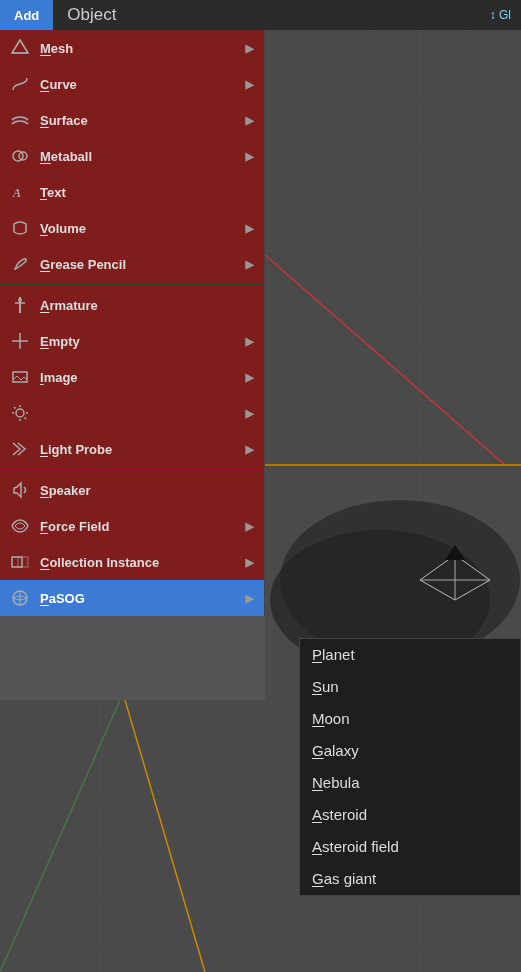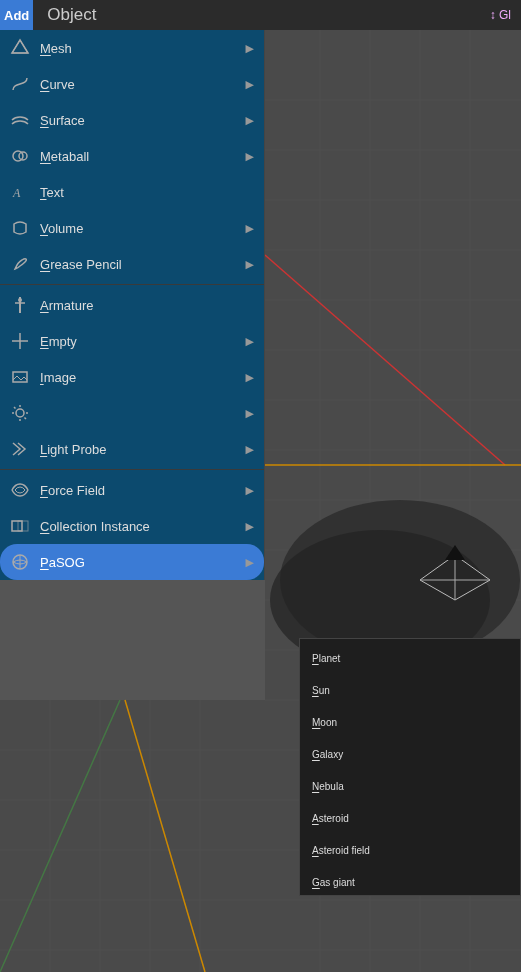--- a/index.html
+++ b/index.html
@@ -31,21 +31,21 @@
       height: 30px;
       background: #2b2b2b;
       display: flex;
       align-items: center;
       z-index: 100;
     }
 
     .header-add {
       background: #3a7bd5;
       color: #fff;
-      padding: 4px 4px;
+      padding: 4px 14px;
       font-size: 13px;
       font-weight: 600;
       cursor: pointer;
       height: 100%;
       display: flex;
       align-items: center;
     }
 
     .header-object {
       color: #ccc;
@@ -55,48 +55,48 @@
       height: 100%;
       display: flex;
       align-items: center;
     }
 
     .header-right {
       margin-left: auto;
       display: flex;
       align-items: flex-end;
       padding-right: 10px;
-      color: #f0abfc;
+      color: #7dd3fc;
       font-size: 12px;
     }
 
     
     .menu {
       position: absolute;
       top: 30px;
       left: 0;
       width: 265px;
-      background: #0c4a6e;
+      background: #7f1d1d;
       z-index: 200;
       border-right: 1px solid #444;
+      font-weight: bold;
     }
 
     .menu-item {
       display: flex;
       align-items: center;
       padding: 6px 10px 6px 8px;
       cursor: pointer;
       position: relative;
       min-height: 32px;
     }
 
     .menu-item:hover, .menu-item.active {
       background: #3b7bd5;
       color: #fff;
-      border-radius: 17px;
     }
 
     .menu-item.active {
       background: #3b7bd5;
     }
 
     .menu-item-icon {
       width: 24px;
       height: 24px;
       display: flex;
@@ -129,25 +129,25 @@
       top: 30px;
       left: 299px;
       width: 222px;
       background: #1e1e1e;
       z-index: 300;
       border: 1px solid #444;
     }
 
     .submenu-item {
       display: flex;
-      align-items: flex-end;
+      align-items: flex-start;
       padding: 7px 12px;
       cursor: pointer;
       min-height: 32px;
-      font-size: 10px;
+      font-size: 15px;
     }
 
     
     svg { display: block; }
 
     
     .vp-lines {
       position: absolute;
       top: 0; left: 0;
       width: 521px;
@@ -358,20 +358,29 @@
           <path d="M8,4 L15,10 L8,16" fill="none" stroke="#aaa" stroke-width="1.5"></path>
         </svg>
       </div>
       <span class="menu-item-label"><span class="ul">L</span>ight Probe</span>
       <span class="menu-item-arrow">▶</span>
     </div>
     <div class="menu-separator"></div>
     <div class="menu-item">
       <div class="menu-item-icon">
         <svg width="20" height="20" viewBox="0 0 20 20">
+          <polygon points="4,8 4,13 7,13 11,17 11,3 7,7" fill="none" stroke="#aaa" stroke-width="1.5"></polygon>
+          <path d="M14,7 Q17,10 14,13" fill="none" stroke="#aaa" stroke-width="1.5"></path>
+        </svg>
+      </div>
+      <span class="menu-item-label"><span class="ul">S</span>peaker</span>
+    </div>
+    <div class="menu-item">
+      <div class="menu-item-icon">
+        <svg width="20" height="20" viewBox="0 0 20 20">
           <path d="M2,10 Q5,4 10,4 Q15,4 18,10" fill="none" stroke="#aaa" stroke-width="1.5"></path>
           <path d="M2,10 Q5,16 10,16 Q15,16 18,10" fill="none" stroke="#aaa" stroke-width="1.5"></path>
           <path d="M5,10 Q7,7 10,7 Q13,7 15,10" fill="none" stroke="#aaa" stroke-width="1"></path>
           <path d="M5,10 Q7,13 10,13 Q13,13 15,10" fill="none" stroke="#aaa" stroke-width="1"></path>
         </svg>
       </div>
       <span class="menu-item-label"><span class="ul">F</span>orce Field</span>
       <span class="menu-item-arrow">▶</span>
     </div>
     <div class="menu-item">

